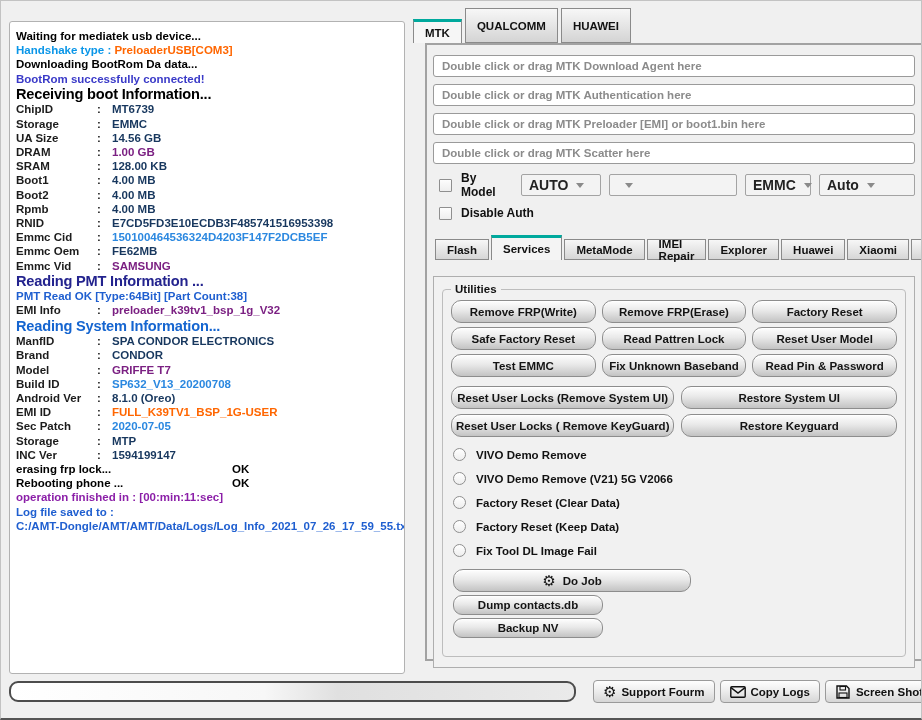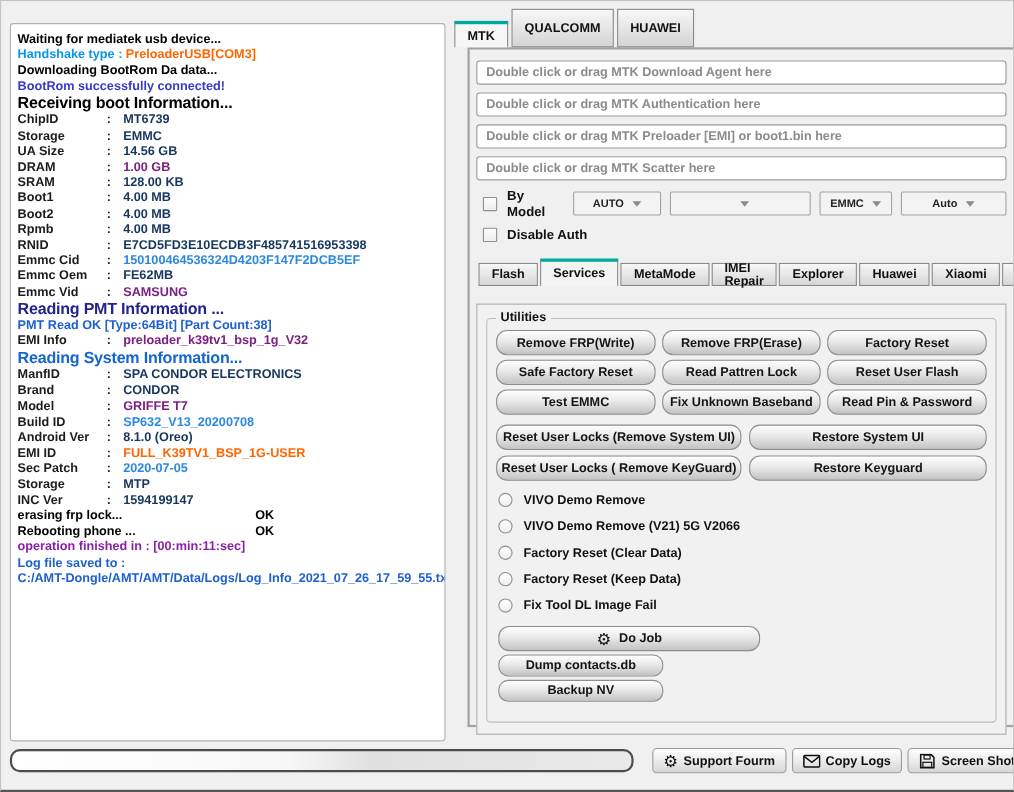--- a/index.html
+++ b/index.html
@@ -30,22 +30,22 @@
              border:2px solid #a2a2a2;background:#f0f0f0;padding:10px 6px 0 6px;}
   .drop-field{box-sizing:border-box;width:482px;height:22px;margin:0 auto 7px auto;background:#fff;
               border:1px solid #9a9a9a;border-radius:3px;display:flex;align-items:center;padding:0 8px;
               font-size:11.5px;font-weight:bold;color:#8b8b8b;white-space:nowrap;overflow:hidden;}
   .options-row{display:flex;align-items:center;margin:10px 0 0 6px;height:22px;}
   .options-row2{display:flex;align-items:center;margin:9px 0 0 6px;height:16px;}
   .checkbox{box-sizing:border-box;width:13px;height:13px;border:1px solid #8f8f8f;background:linear-gradient(#fdfdfd,#eee);
             border-radius:1px;margin-right:9px;flex:none;}
   .cb-label{font-size:12px;font-weight:bold;color:#111;}
   .combo{box-sizing:border-box;height:22px;border:1px solid #a3a3a3;border-radius:2px;background:#f3f3f3;
-         display:flex;align-items:center;justify-content:center;padding:0 7px;margin-left:8px;
-         font-size:10px;font-weight:bold;color:#222;}
+         display:flex;align-items:center;justify-content:flex-start;padding:0 7px;margin-left:8px;
+         font-size:14px;font-weight:bold;color:#222;}
   .combo:first-of-type{margin-left:14px;}
   .combo-arrow{width:0;height:0;border-left:4px solid transparent;border-right:4px solid transparent;
                border-top:5px solid #8a8a8a;margin-left:8px;flex:none;}
 
   
   .sub-tabs{display:flex;align-items:flex-end;height:25px;margin:14px 0 16px 2px;position:relative;z-index:2;}
   .sub-tab{box-sizing:border-box;margin-right:2px;padding:0 11px;font-size:11.5px;font-weight:bold;color:#111;
            border:1px solid #8a8a8a;background:linear-gradient(#f7f7f7,#d6d6d6);height:21px;
            display:flex;align-items:center;}
   .sub-tab.active{height:25px;border-top:3px solid var(--accent);background:#f4f4f4;border-bottom:none;}
@@ -180,21 +180,21 @@
 
     <div class="tab-content">
       <fieldset class="utilities">
         <legend>Utilities</legend>
         <div class="btn-grid" id="btn-grid">
             <button class="tool-btn">Remove FRP(Write)</button>
             <button class="tool-btn">Remove FRP(Erase)</button>
             <button class="tool-btn">Factory Reset</button>
             <button class="tool-btn">Safe Factory Reset</button>
             <button class="tool-btn">Read Pattren Lock</button>
-            <button class="tool-btn">Reset User Flash</button>
+            <button class="tool-btn">Reset User Model</button>
             <button class="tool-btn">Test EMMC</button>
             <button class="tool-btn">Fix Unknown Baseband</button>
             <button class="tool-btn">Read Pin &amp; Password</button>
           </div>
         <div class="wide-rows" id="wide-rows">
             <button class="tool-btn">Reset User Locks (Remove System UI)</button>
             <button class="tool-btn">Restore System UI</button>
             <button class="tool-btn">Reset User Locks ( Remove KeyGuard)</button>
             <button class="tool-btn">Restore Keyguard</button>
           </div>

